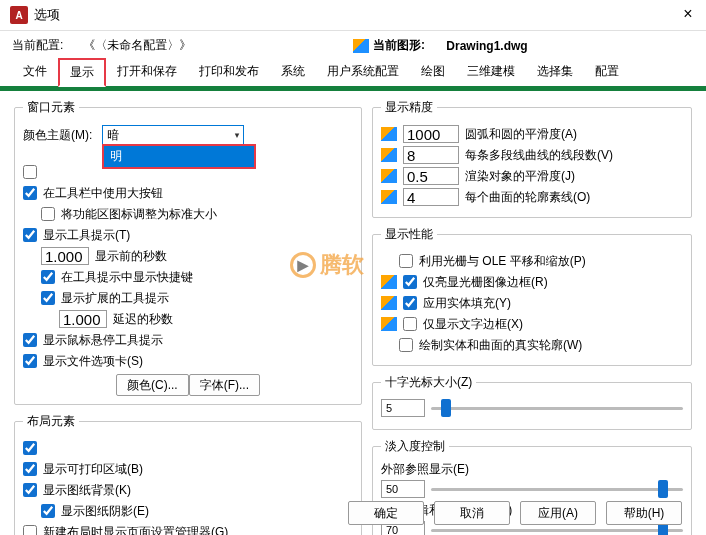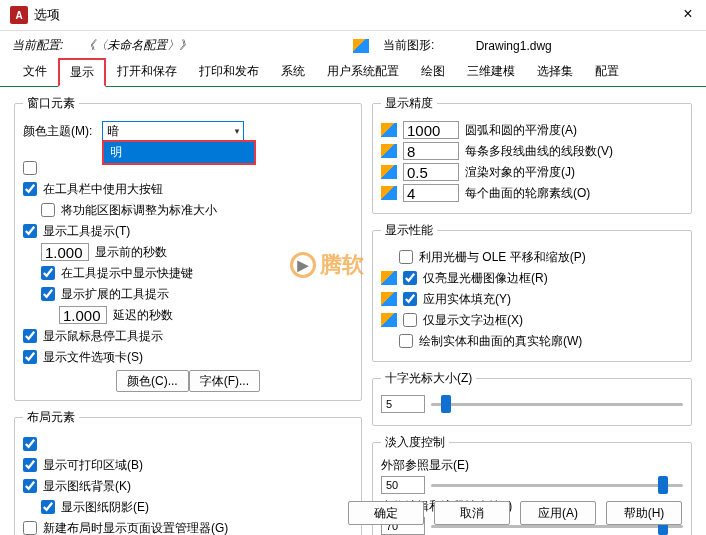--- a/index.html
+++ b/index.html
@@ -2,24 +2,24 @@
 <html><head>
 <meta charset="utf-8">
 <style>
 * { box-sizing: border-box; margin: 0; padding: 0; }
 body { font-family: "Microsoft YaHei", SimSun, sans-serif; font-size: 12px; background: #fff; color: #000; width: 706px; height: 535px; overflow: hidden; position: relative; }
 .titlebar { display: flex; align-items: center; padding: 6px 10px; border-bottom: 1px solid #e0e0e0; }
 .titlebar .logo { width: 18px; height: 18px; background: #b22222; border-radius: 2px; position: relative; margin-right: 6px; display: flex; align-items: center; justify-content: center; color: #fff; font-size: 10px; font-weight: bold; }
 .titlebar .title { font-size: 13px; }
 .titlebar .close { margin-left: auto; width: 16px; height: 16px; font-size: 16px; line-height: 14px; text-align: center; cursor: pointer; }
 .profile-row { display: flex; padding: 6px 12px 4px 12px; font-size: 12px; }
-.profile-row .left { flex: 1; font-style: italic; }
-.profile-row .right { flex: 1; display: flex; align-items: center; gap: 14px; }
+.profile-row .left { flex: 1; }
+.profile-row .right { flex: 1; display: flex; align-items: center; gap: 4px; font-weight: bold; }
 .profile-row .icon-draw { width: 16px; height: 14px; background: linear-gradient(135deg, #ffa500 40%, #1e90ff 40%); }
-.tabs { display: flex; padding: 0 12px; position: relative; border-bottom: 1px solid #15803d; }
+.tabs { display: flex; padding: 0 12px; position: relative; border-bottom: 5px solid #15803d; }
 .tab { padding: 4px 10px; cursor: pointer; border: 1px solid transparent; }
 .tab.active { border: 2px solid #e63946; border-bottom: 2px solid #fff; background: #fff; position: relative; z-index: 2; margin-bottom: -1px; }
 .panel { display: flex; gap: 10px; padding: 8px 14px 0 14px; }
 .col-l { width: 348px; }
 .col-r { flex: 1; }
 fieldset { border: 1px solid #c8c8c8; border-radius: 2px; margin-bottom: 8px; padding: 6px 8px 8px 8px; position: relative; }
 legend { padding: 0 4px; font-size: 12px; }
 .row { display: flex; align-items: center; gap: 6px; margin: 3px 0; min-height: 18px; }
 .row.ind1 { padding-left: 18px; }
 .row.ind2 { padding-left: 36px; }

